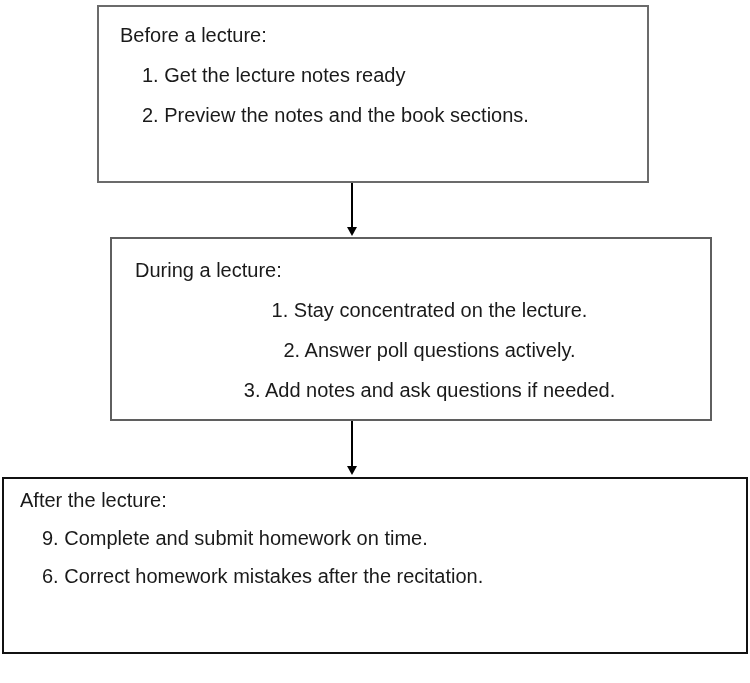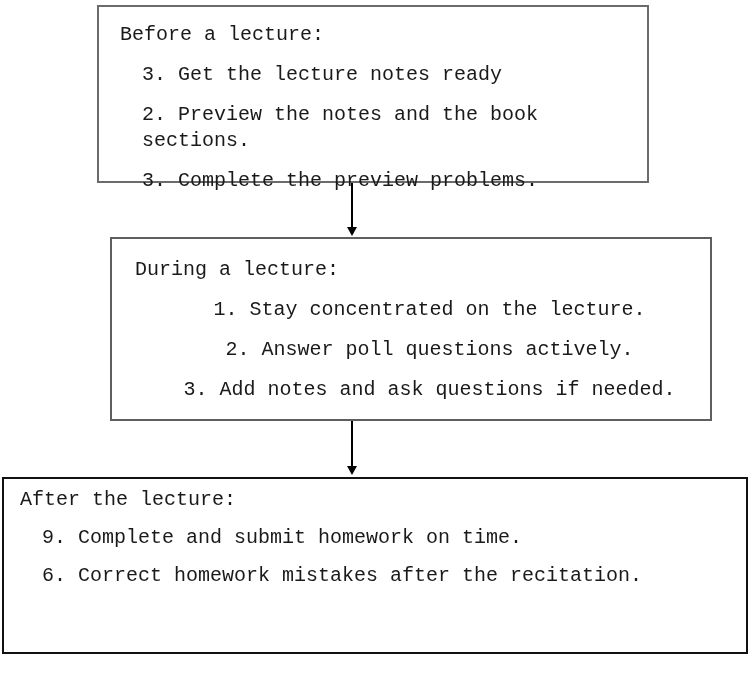--- a/index.html
+++ b/index.html
@@ -2,21 +2,21 @@
 <html><head>
 <meta charset="utf-8">
 <style>
   * { margin: 0; padding: 0; box-sizing: border-box; }
   html, body { background: #ffffff; }
   #canvas {
     position: relative;
     width: 750px;
     height: 683px;
     background: #ffffff;
-    font-family: Liberation Mono, monospace;
+    font-family: Liberation Sans, sans-serif;
     color: #1a1a1a;
     overflow: hidden;
     padding-left: 34px;
   }
   .flow-box {
     position: absolute;
     background: #ffffff;
   }
   .box-before {
     left: 97px; top: 5px;
@@ -74,23 +74,22 @@
     border-top: 9px solid #000000;
   }
 </style>
 </head>
 <body>
 
 <div id="canvas">
 
   <section class="flow-box box-before">
     <div class="box-heading">Before a lecture:</div>
-    <div class="box-item">3. Get the lecture notes ready</div>
+    <div class="box-item">1. Get the lecture notes ready</div>
     <div class="box-item">2. Preview the notes and the book sections.</div>
-    <div class="box-item">3. Complete the preview problems.</div>
   </section>
 
   <div class="arrow arrow-1">
     <span class="arrow-line"></span>
     <span class="arrow-head"></span>
   </div>
 
   <section class="flow-box box-during">
     <div class="box-heading">During a lecture:</div>
     <div class="box-item">1. Stay concentrated on the lecture.</div>

